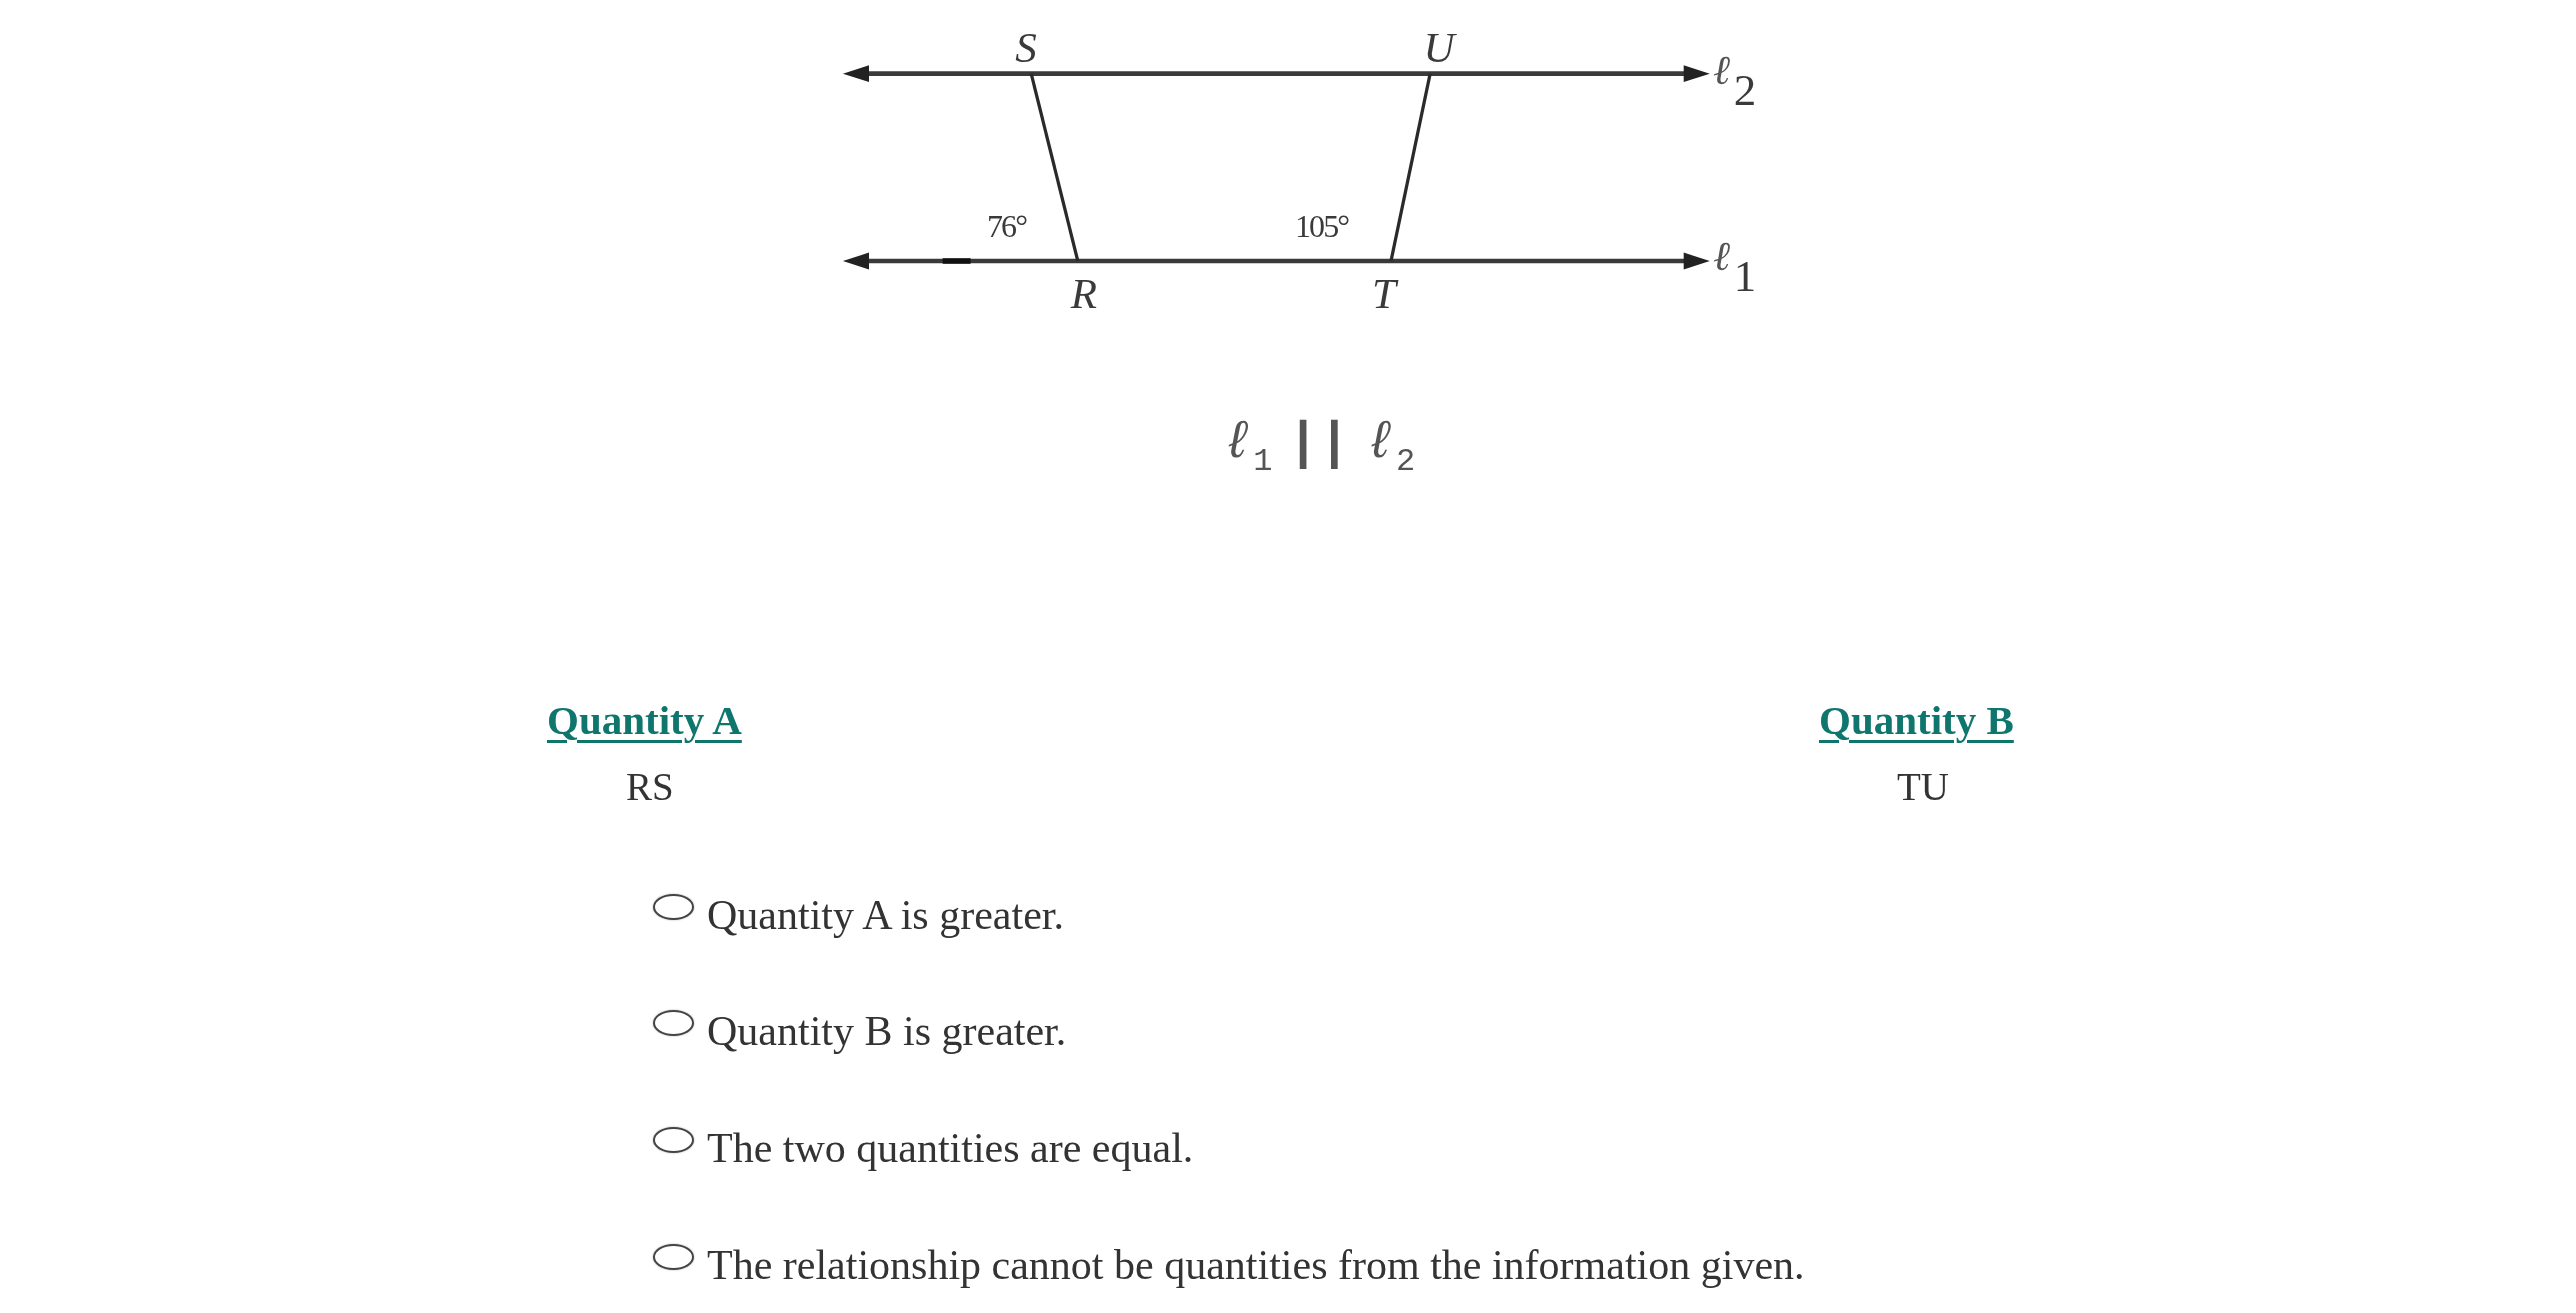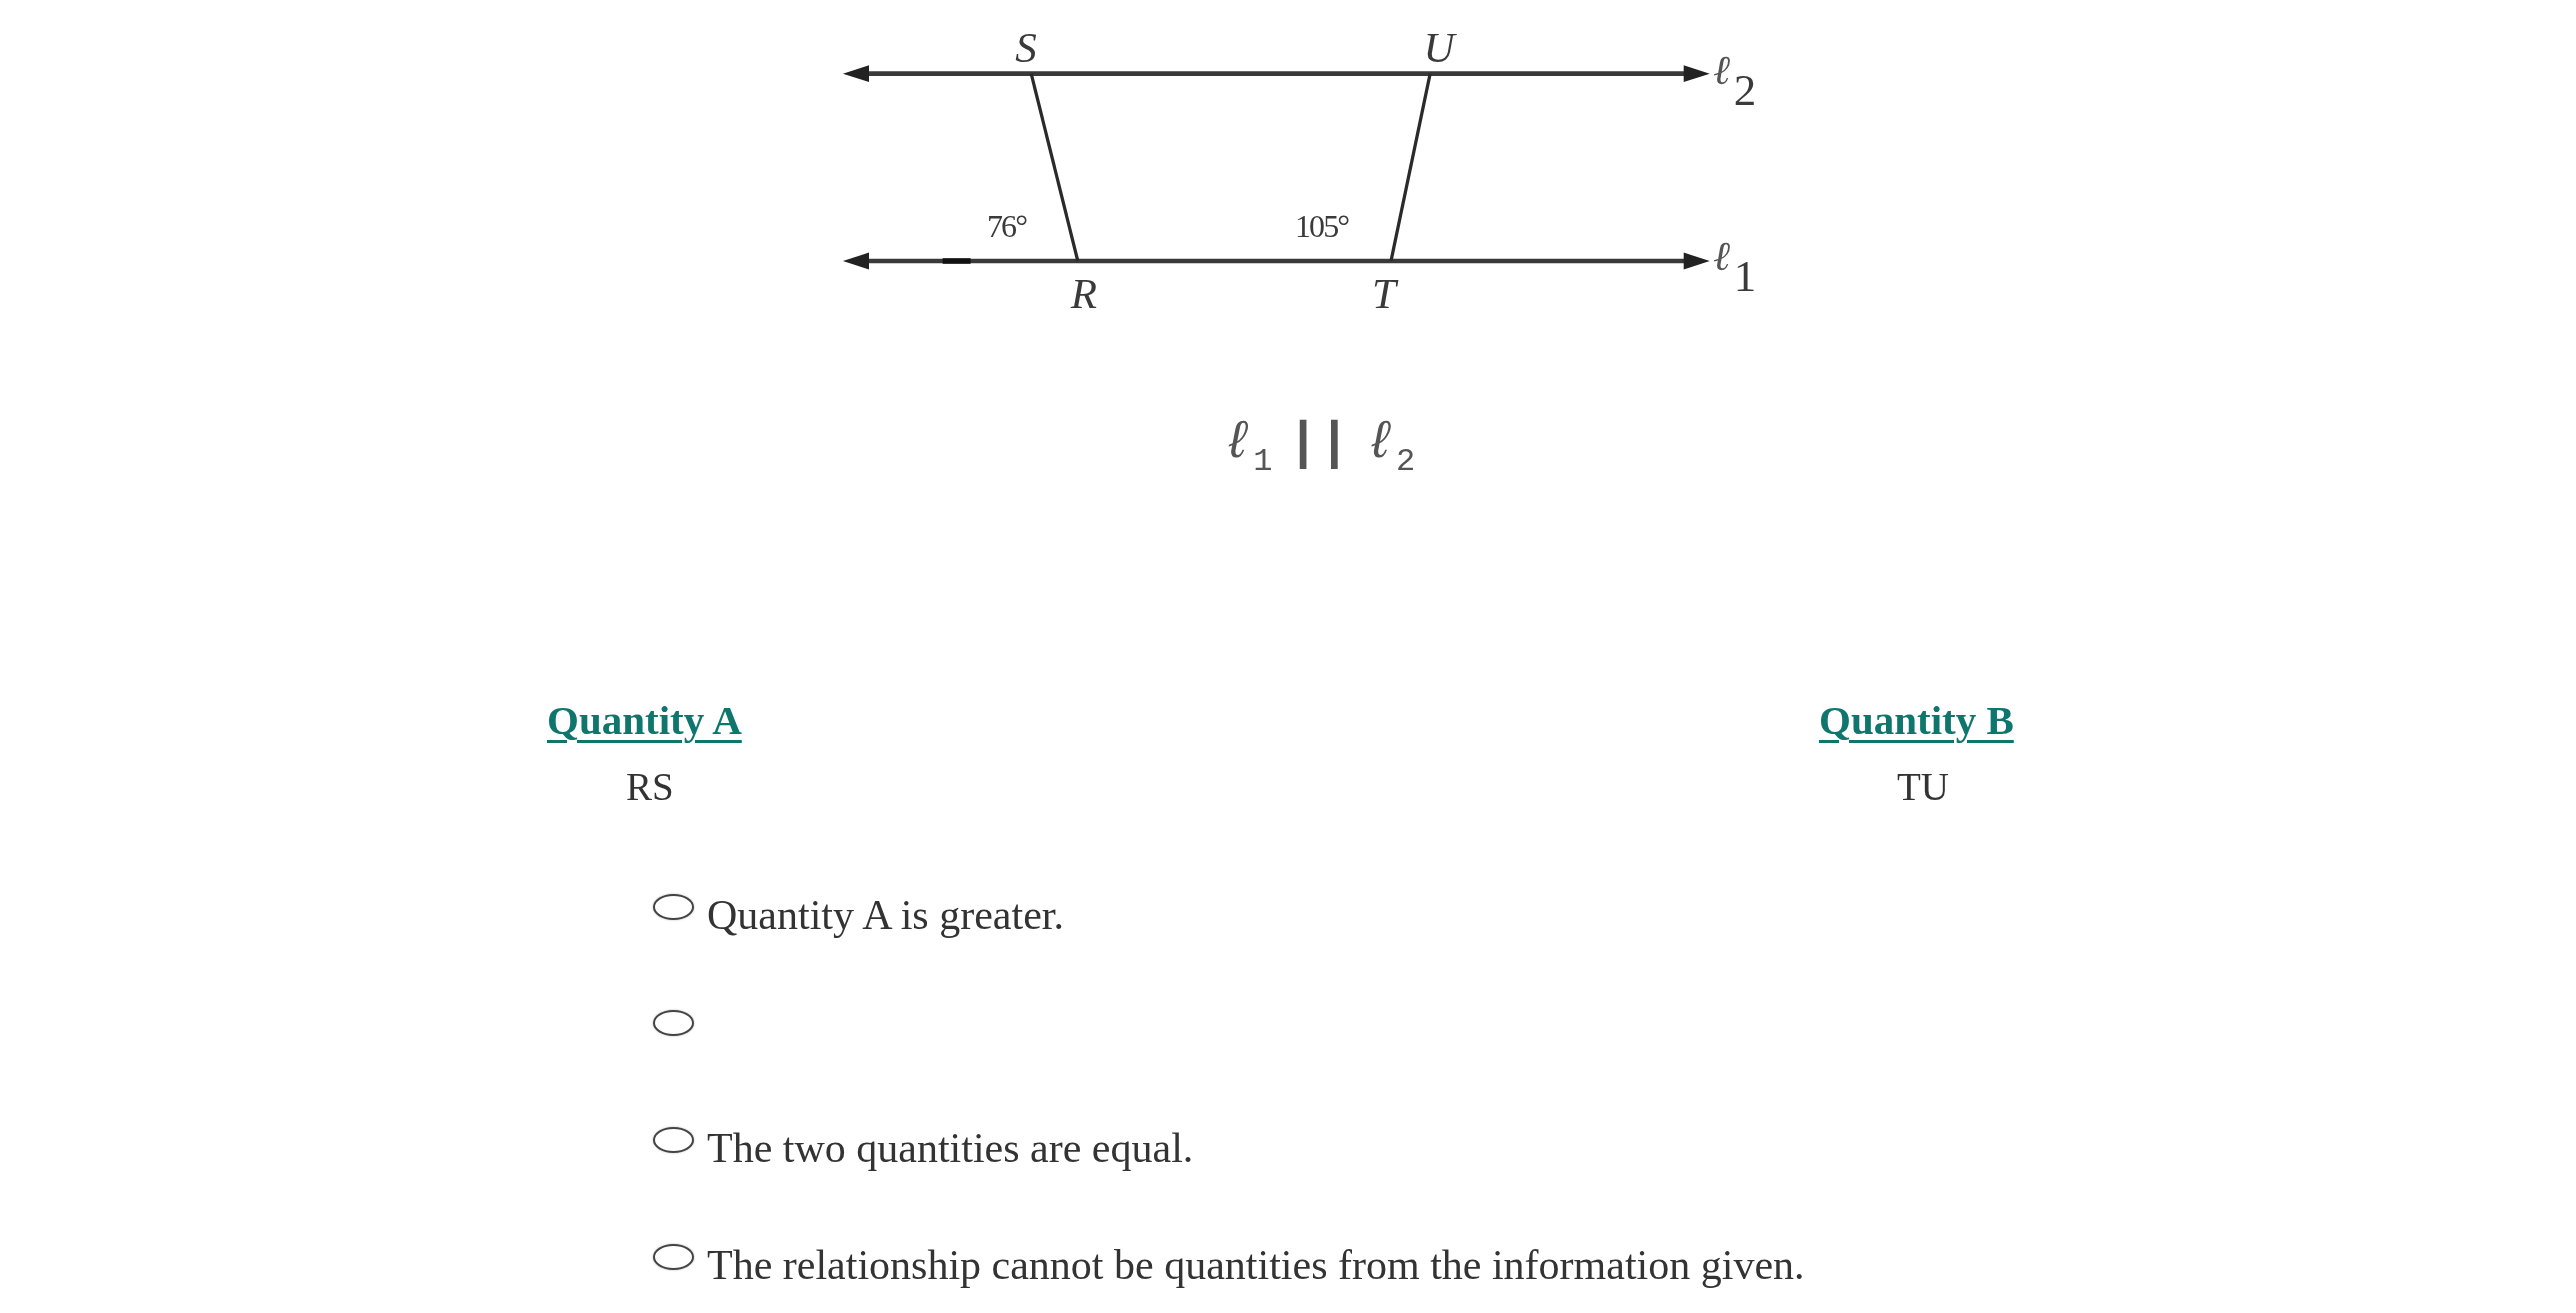--- a/index.html
+++ b/index.html
@@ -170,20 +170,21 @@
 
 <div class="qty-head" style="left:1819px; top:700px;">Quantity B</div>
 <div class="qty-val" style="left:1897px; top:767px;">TU</div>
 
 <div class="option" style="top:894px;">
   <span class="radio"></span>
   <span class="option-text">Quantity A is greater.</span>
 </div>
 <div class="option" style="top:1010px;">
   <span class="radio"></span>
+  <span class="option-text">Quantity B is greater.</span>
 </div>
 <div class="option" style="top:1127px;">
   <span class="radio"></span>
   <span class="option-text">The two quantities are equal.</span>
 </div>
 <div class="option" style="top:1244px;">
   <span class="radio"></span>
   <span class="option-text">The relationship cannot be quantities from the information given.</span>
 </div>
 

